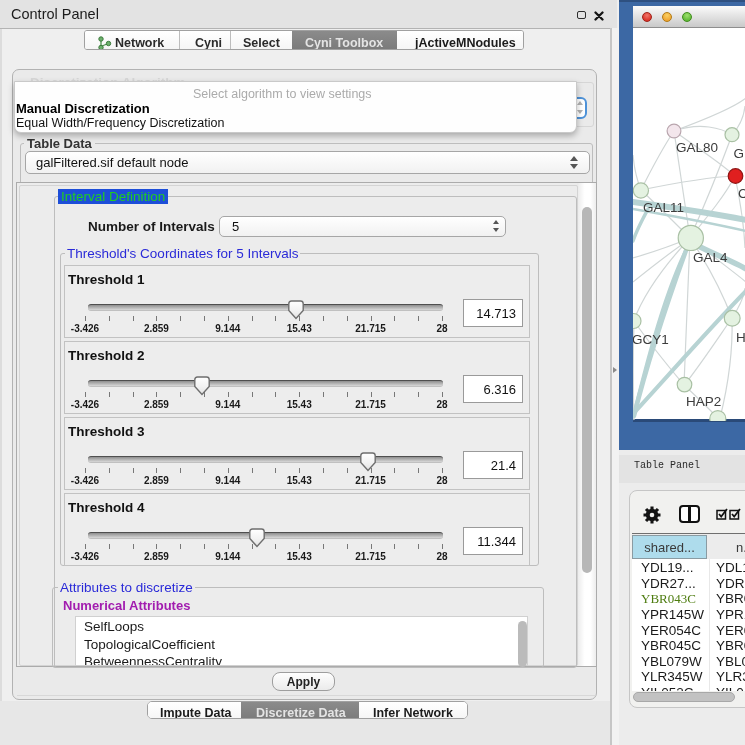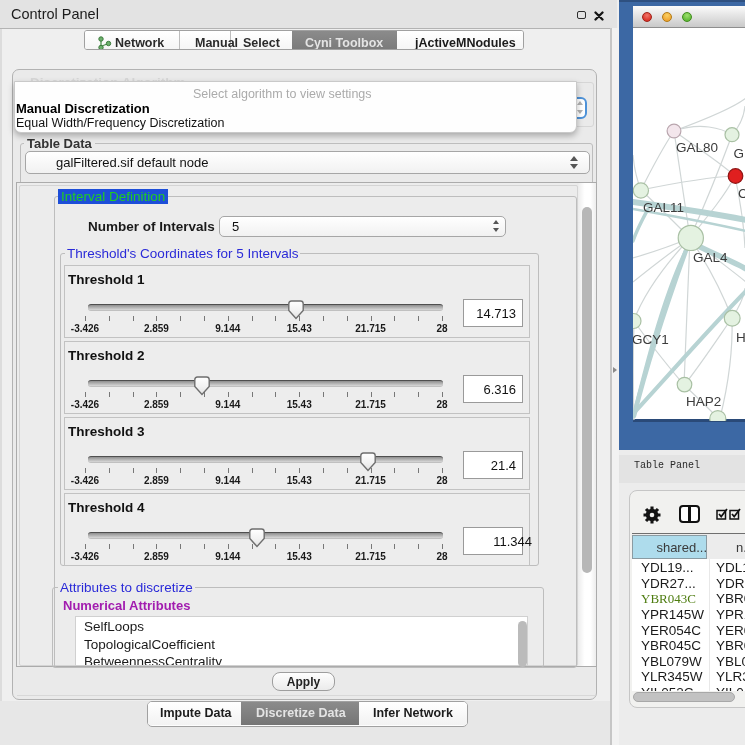--- a/index.html
+++ b/index.html
@@ -35,37 +35,37 @@
   <div class="abs" style="left:146px;top:0;width:61px;height:25px;background:linear-gradient(#ffffff,#f2f2f2);"></div>
   <div class="abs" style="left:207px;top:0;width:105px;height:25px;background:linear-gradient(#8b8b8b,#757575);"></div>
   <div class="abs" style="left:312px;top:0;width:128px;height:25px;background:linear-gradient(#ffffff,#f2f2f2);"></div>
   <svg class="abs" style="left:12px;top:4px;" width="16" height="17" viewBox="0 0 16 17">
     <path d="M4 5 L4 12 M5 11 L10 9" stroke="#4d8f4d" stroke-width="1.3" fill="none"></path>
     <circle cx="4" cy="4" r="2.2" fill="#6cb06c" stroke="#3c7a3c" stroke-width="1"></circle>
     <circle cx="4" cy="12.5" r="2.2" fill="#6cb06c" stroke="#3c7a3c" stroke-width="1"></circle>
     <circle cx="11.5" cy="8.5" r="2.2" fill="#6cb06c" stroke="#3c7a3c" stroke-width="1"></circle>
   </svg>
   <div class="abs" style="left:30px;top:5px;color:#2b2b2b;">Network</div>
-  <div class="abs" style="left:110px;top:5px;color:#2b2b2b;">Manual</div>
+  <div class="abs" style="left:110px;top:5px;color:#2b2b2b;">Cyni</div>
   <div class="abs" style="left:158px;top:5px;color:#2b2b2b;">Select</div>
   <div class="abs" style="left:220px;top:5px;color:#e4e4e4;">Cyni Toolbox</div>
   <div class="abs" style="left:330px;top:5px;color:#1c1c1c;">jActiveMNodules</div>
 </div>
 
 <div class="abs" style="left:20px;top:82px;width:572px;height:43px;border:1px solid #d6d6d6;border-radius:3px;"></div>
 <div class="abs" style="left:27px;top:75px;font-size:13.5px;font-weight:bold;color:#d7d7d7;background:#eaeaea;padding:0 3px;">Discretization Algorithm</div>
 
 <div class="abs" style="left:530px;top:97px;width:57px;height:22px;background:#fff;border:2.5px solid #4e92d8;border-radius:6px;box-sizing:border-box;"></div>
 <div class="abs" style="left:577px;top:101px;width:0;height:0;border-left:3.5px solid transparent;border-right:3.5px solid transparent;border-bottom:4px solid #b0b0b0;"></div>
 <div class="abs" style="left:577px;top:110px;width:0;height:0;border-left:3.5px solid transparent;border-right:3.5px solid transparent;border-top:4px solid #b0b0b0;"></div>
 
 <div class="abs" style="left:20px;top:143px;width:571px;height:42px;border:1px solid #bdbdbd;border-radius:3px;"></div>
 <div class="abs" style="left:24px;top:136px;font-size:13px;font-weight:bold;color:#333;background:#eaeaea;padding:0 3px;">Table Data</div>
 <div class="abs" style="left:25px;top:151px;width:565px;height:23px;background:linear-gradient(#ffffff,#f1f1f1);border:1px solid #a6a6a6;border-radius:5px;box-sizing:border-box;"></div>
-<div class="abs" style="left:36px;top:155px;font-size:13px;color:#111;margin-left:20px;">galFiltered.sif default node</div>
+<div class="abs" style="left:36px;top:155px;font-size:13px;color:#111;">galFiltered.sif default node</div>
 <div class="abs" style="left:570px;top:156px;width:0;height:0;border-left:4px solid transparent;border-right:4px solid transparent;border-bottom:5px solid #555;"></div>
 <div class="abs" style="left:570px;top:164px;width:0;height:0;border-left:4px solid transparent;border-right:4px solid transparent;border-top:5px solid #555;"></div>
 
 <div class="abs" style="left:14px;top:81px;width:563px;height:52px;background:#fefefe;border:1px solid #c9c9c9;border-radius:0 0 7px 7px;box-sizing:border-box;box-shadow:0 3px 6px rgba(0,0,0,0.28);z-index:5;"></div>
 <div class="abs" style="left:193px;top:87px;width:210px;font-size:12.5px;color:#ababab;z-index:6;">Select algorithm to view settings</div>
 <div class="abs" style="left:16px;top:101px;font-size:13px;font-weight:bold;color:#000;z-index:6;">Manual Discretization</div>
 <div class="abs" style="left:16px;top:115.5px;font-size:12.5px;color:#111;z-index:6;">Equal Width/Frequency Discretization</div>
 
 <div class="abs" style="left:16px;top:182px;width:581px;height:485px;border:1px solid #ababab;background:#ececec;box-sizing:border-box;"></div>
 
@@ -226,36 +226,36 @@
 <path d="M4.5 1 L13.5 1 Q16.2 1 16.2 3.7 L16.2 10.5 L9 18.5 L1.8 10.5 L1.8 3.7 Q1.8 1 4.5 1 Z" fill="url(#tg493)" stroke="#6e6e6e" stroke-width="1.4"></path>
 <defs>
       <linearGradient id="tg493" x1="0" y1="0" x2="0" y2="1">
         <stop offset="0" stop-color="#ffffff"></stop>
         <stop offset="0.55" stop-color="#f2f2f2"></stop>
         <stop offset="1" stop-color="#e2e2e2"></stop>
       </linearGradient>
     </defs>
 </svg>
 <div class="abs" style="left:463px;top:527px;width:60px;height:28px;background:#fff;border:1px solid #9a9a9a;box-sizing:border-box;"></div>
-<div class="abs" style="left:463px;top:534px;width:53px;text-align:right;font-size:13px;color:#111;padding-left:16px;">11.344</div>
+<div class="abs" style="left:463px;top:534px;width:53px;text-align:right;font-size:13px;color:#111;">11.344</div>
 
 <div class="abs" style="left:52px;top:587px;width:490px;height:79px;border:1px solid #bdbdbd;border-radius:3px;"></div>
 <div class="abs" style="left:58px;top:580px;font-size:13.5px;color:#2a2ad8;background:#ececec;padding:0 2px;z-index:2;">Attributes to discretize</div>
 <div class="abs" style="left:63px;top:598px;font-size:13px;font-weight:bold;color:#a21caf;">Numerical Attributes</div>
 <div class="abs" style="left:75px;top:616px;width:453px;height:50px;background:#ffffff;border:1px solid #d0d0d0;box-sizing:border-box;overflow:hidden;">
   <div style="padding:1px 9px 0 8px;font-size:13.5px;color:#1a1a1a;line-height:17.6px;">SelfLoops<br>TopologicalCoefficient<br>BetweennessCentrality</div>
 </div>
 <div class="abs" style="left:518px;top:621px;width:9px;height:46px;background:#bbbbbb;border-radius:4.5px;"></div>
 
 <div class="abs" style="left:17px;top:695px;width:578px;height:1px;background:#d8d8d8;"></div>
 
 <div class="abs" style="left:272px;top:672px;width:63px;height:19px;background:linear-gradient(#fefefe,#ebebeb);border:1px solid #9e9e9e;border-radius:8px;box-sizing:border-box;"></div>
 <div class="abs" style="left:272px;top:675px;width:63px;text-align:center;font-size:12px;font-weight:bold;color:#222;">Apply</div>
 
-<div class="abs" style="left:147px;top:701px;width:321px;height:26px;background:#fdfdfd;border:1px solid #a0a0a0;border-radius:5px;box-sizing:border-box;overflow:hidden;font-size:12.5px;font-weight:bold;">
+<div class="abs" style="left:147px;top:701px;width:321px;height:18px;background:#fdfdfd;border:1px solid #a0a0a0;border-radius:5px;box-sizing:border-box;overflow:hidden;font-size:12.5px;font-weight:bold;">
   <div class="abs" style="left:0;top:0;width:93px;height:23px;background:linear-gradient(#ffffff,#f2f2f2);"></div>
   <div class="abs" style="left:93px;top:0;width:118px;height:23px;background:linear-gradient(#8b8b8b,#757575);"></div>
   <div class="abs" style="left:211px;top:0;width:110px;height:23px;background:linear-gradient(#ffffff,#f2f2f2);"></div>
   <div class="abs" style="left:12px;top:4px;color:#1c1c1c;">Impute Data</div>
   <div class="abs" style="left:108px;top:4px;color:#e4e4e4;">Discretize Data</div>
   <div class="abs" style="left:225px;top:4px;color:#1c1c1c;">Infer Network</div>
 </div>
 
 <div class="abs" style="left:613px;top:367px;width:0;height:0;border-top:3px solid transparent;border-bottom:3px solid transparent;border-left:4px solid #8a8a8a;"></div>
 
@@ -344,21 +344,21 @@
 <svg class="abs" style="left:715.5px;top:508px;z-index:4;" width="13" height="12" viewBox="0 0 13 12">
 <rect x="1" y="2.5" width="8.5" height="8.5" fill="none" stroke="#111" stroke-width="1.5"></rect>
 <path d="M3 6 L5.2 8.6 L11 1" stroke="#111" stroke-width="1.7" fill="none"></path>
 </svg>
 <svg class="abs" style="left:728.5px;top:508px;z-index:4;" width="13" height="12" viewBox="0 0 13 12">
 <rect x="1" y="2.5" width="8.5" height="8.5" fill="none" stroke="#111" stroke-width="1.5"></rect>
 <path d="M3 6 L5.2 8.6 L11 1" stroke="#111" stroke-width="1.7" fill="none"></path>
 </svg>
 <div class="abs" style="left:632px;top:533px;width:113px;height:26px;background:#ececec;border-top:1.5px solid #6f6f6f;box-sizing:border-box;z-index:4;"></div>
 <div class="abs" style="left:632px;top:534.5px;width:75px;height:24.5px;background:#aedcec;border:1px solid #8a9ba2;box-sizing:border-box;z-index:4;"></div>
-<div class="abs" style="left:632px;top:540px;width:75px;text-align:right;font-size:13px;color:#3a3a3a;z-index:4;">shared...</div>
+<div class="abs" style="left:632px;top:540px;width:75px;text-align:center;font-size:13px;color:#3a3a3a;z-index:4;">shared...</div>
 <div class="abs" style="left:736px;top:540px;font-size:13px;color:#3a3a3a;z-index:4;">n...</div>
 <div class="abs" style="left:632px;top:559px;width:113px;height:132px;background:#ffffff;overflow:hidden;z-index:4;"></div>
 <div class="abs" style="left:632px;top:559px;width:113px;height:132px;overflow:hidden;z-index:5;">
     <div class="abs" style="left:9px;top:1.3px;font-size:13.5px;color:#1a1a1a;z-index:5;">YDL19...</div>
 <div class="abs" style="left:84px;top:1.3px;font-size:13.5px;color:#1a1a1a;z-index:5;">YDL1</div>
 <div class="abs" style="left:9px;top:16.8px;font-size:13.5px;color:#1a1a1a;z-index:5;">YDR27...</div>
 <div class="abs" style="left:84px;top:16.8px;font-size:13.5px;color:#1a1a1a;z-index:5;">YDR2</div>
 <div class="abs" style="left:9px;top:32.4px;font-size:13px;color:#4d7c0f;z-index:5;font-family:Liberation Serif, serif;">YBR043C</div>
 <div class="abs" style="left:84px;top:32.4px;font-size:13.5px;color:#1a1a1a;z-index:5;">YBR0</div>
 <div class="abs" style="left:9px;top:47.9px;font-size:13.5px;color:#1a1a1a;z-index:5;">YPR145W</div>

